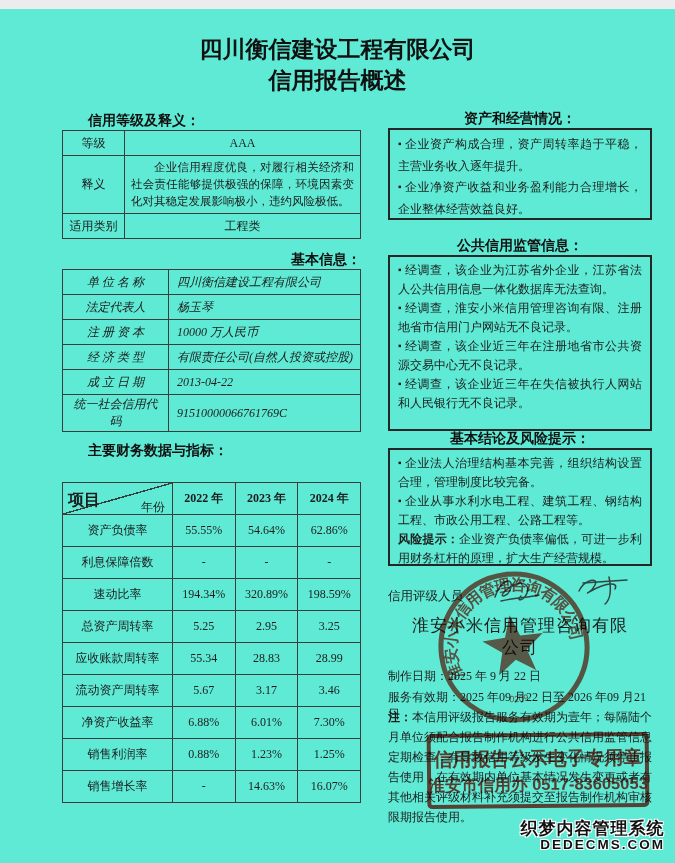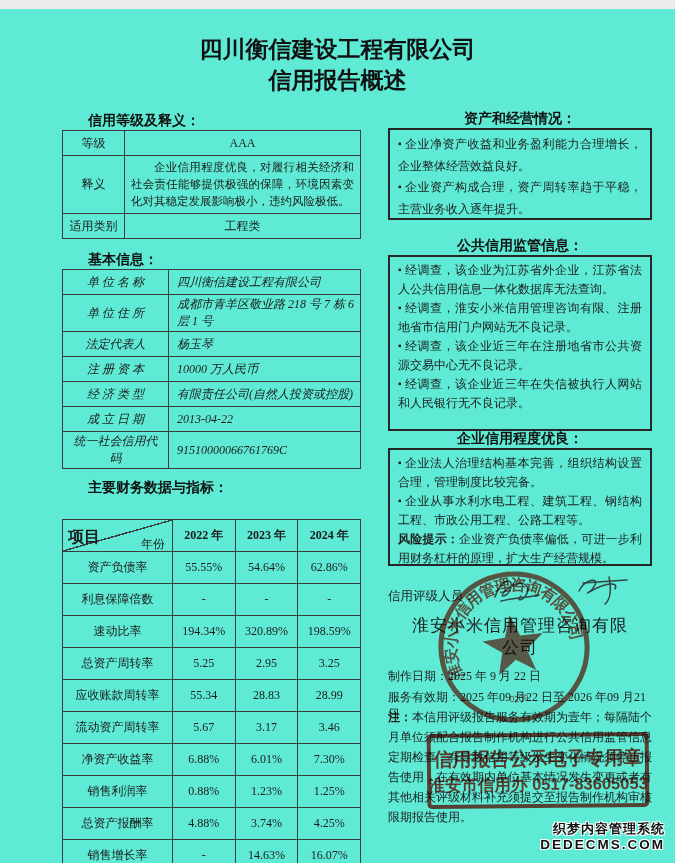--- a/index.html
+++ b/index.html
@@ -77,21 +77,21 @@
               display:flex;flex-direction:column;justify-content:center;align-items:center;
               mix-blend-mode:multiply;box-sizing:border-box;transform:rotate(-0.6deg);}
   .rect-stamp .l1{font-family:"Liberation Sans",sans-serif;font-weight:bold;
               font-size:19px;line-height:26px;color:rgba(224,40,29,.88);white-space:nowrap;}
   .rect-stamp .l2{font-family:"Liberation Sans",sans-serif;font-weight:bold;
               font-size:16.5px;line-height:24px;color:rgba(224,40,29,.88);white-space:nowrap;}
   .signatures{position:absolute;left:487px;top:571px;}
   .watermark{position:absolute;left:520px;top:821px;width:145px;text-align:right;
              font-family:"Liberation Sans",sans-serif;font-weight:bold;color:#111;
              text-shadow:-1px -1px 0 #fff,1px -1px 0 #fff,-1px 1px 0 #fff,1px 1px 0 #fff;}
-  .watermark .w1{font-size:13px;line-height:16px;letter-spacing:1px;}
+  .watermark .w1{font-size:17px;line-height:16px;letter-spacing:1px;text-align:center;}
   .watermark .w2{font-size:13.5px;line-height:16px;letter-spacing:2px;}
 </style>
 </head>
 <body>
 
 <div class="page">
   <div class="top-strip"></div>
 
   <div class="doc-title">
     <div>四川衡信建设工程有限公司</div>
@@ -117,34 +117,30 @@
               <p class="shiyi">企业信用程度优良，对履行相关经济和社会责任能够提供极强的保障，环境因素变化对其稳定发展影响极小，违约风险极低。</p>
             </td>
           </tr>
           <tr>
             <td class="lbl">适用类别</td>
             <td class="ctr">工程类</td>
           </tr>
         </tbody>
     </table>
 
-    <h3 class="sec sec-left" style="margin-top:12px;">基本信息：</h3>
+    <h3 class="sec sec-left" style="margin-top:12px;text-align:right;">基本信息：</h3>
     <table class="grid" id="basic-table">
       <colgroup>
           <col class="c1">
           <col>
         </colgroup>
       <tbody id="basic-tbody">
           <tr>
             <td class="lbl">单 位 名 称</td>
             <td class="val">四川衡信建设工程有限公司</td>
-          </tr>
-          <tr>
-            <td class="lbl">单 位 住 所</td>
-            <td class="val">成都市青羊区敬业路 218 号 7 栋 6 层 1 号</td>
           </tr>
           <tr>
             <td class="lbl">法定代表人</td>
             <td class="val">杨玉琴</td>
           </tr>
           <tr>
             <td class="lbl">注 册 资 本</td>
             <td class="val">10000 万人民币</td>
           </tr>
           <tr>
@@ -223,57 +219,51 @@
             <td class="ctr">6.01%</td>
             <td class="ctr">7.30%</td>
           </tr>
           <tr>
             <td class="lbl">销售利润率</td>
             <td class="ctr">0.88%</td>
             <td class="ctr">1.23%</td>
             <td class="ctr">1.25%</td>
           </tr>
           <tr>
-            <td class="lbl">总资产报酬率</td>
-            <td class="ctr">4.88%</td>
-            <td class="ctr">3.74%</td>
-            <td class="ctr">4.25%</td>
-          </tr>
-          <tr>
             <td class="lbl">销售增长率</td>
             <td class="ctr">-</td>
             <td class="ctr">14.63%</td>
             <td class="ctr">16.07%</td>
           </tr>
         </tbody>
     </table>
   </div>
 
   <div class="col-right">
 
     <div class="rblock" style="top:0;">
       <h3 class="sec sec-right">资产和经营情况：</h3>
       <div class="info-box" id="box-assets">
+          <p class="bullet">企业资产构成合理，资产周转率趋于平稳，主营业务收入逐年提升。</p>
           <p class="bullet">企业净资产收益和业务盈利能力合理增长，企业整体经营效益良好。</p>
-          <p class="bullet">企业资产构成合理，资产周转率趋于平稳，主营业务收入逐年提升。</p>
         </div>
     </div>
 
     <div class="rblock" style="top:127px;">
       <h3 class="sec sec-right">公共信用监管信息：</h3>
       <div class="info-box" id="box-supervision">
           <p class="bullet">经调查，该企业为江苏省外企业，江苏省法人公共信用信息一体化数据库无法查询。</p>
           <p class="bullet">经调查，淮安小米信用管理咨询有限、注册地省市信用门户网站无不良记录。</p>
           <p class="bullet">经调查，该企业近三年在注册地省市公共资源交易中心无不良记录。</p>
           <p class="bullet">经调查，该企业近三年在失信被执行人网站和人民银行无不良记录。</p>
         </div>
     </div>
 
     <div class="rblock" style="top:320px;">
-      <h3 class="sec sec-right">企业信用程度优良：</h3>
+      <h3 class="sec sec-right">基本结论及风险提示：</h3>
       <div class="info-box" id="box-conclusion">
         <p class="bullet">企业法人治理结构基本完善，组织结构设置合理，管理制度比较完备。</p>
           <p class="bullet">企业从事水利水电工程、建筑工程、钢结构工程、市政公用工程、公路工程等。</p>
           <p id="risk-line"><span class="risk-label">风险提示：</span><span>企业资产负债率偏低，可进一步利用财务杠杆的原理，扩大生产经营规模。</span></p>
       </div>
     </div>
 
     <div class="rblock" style="top:478px;">
       <div class="rater-row">信用评级人员：</div>
       <div class="agency">

